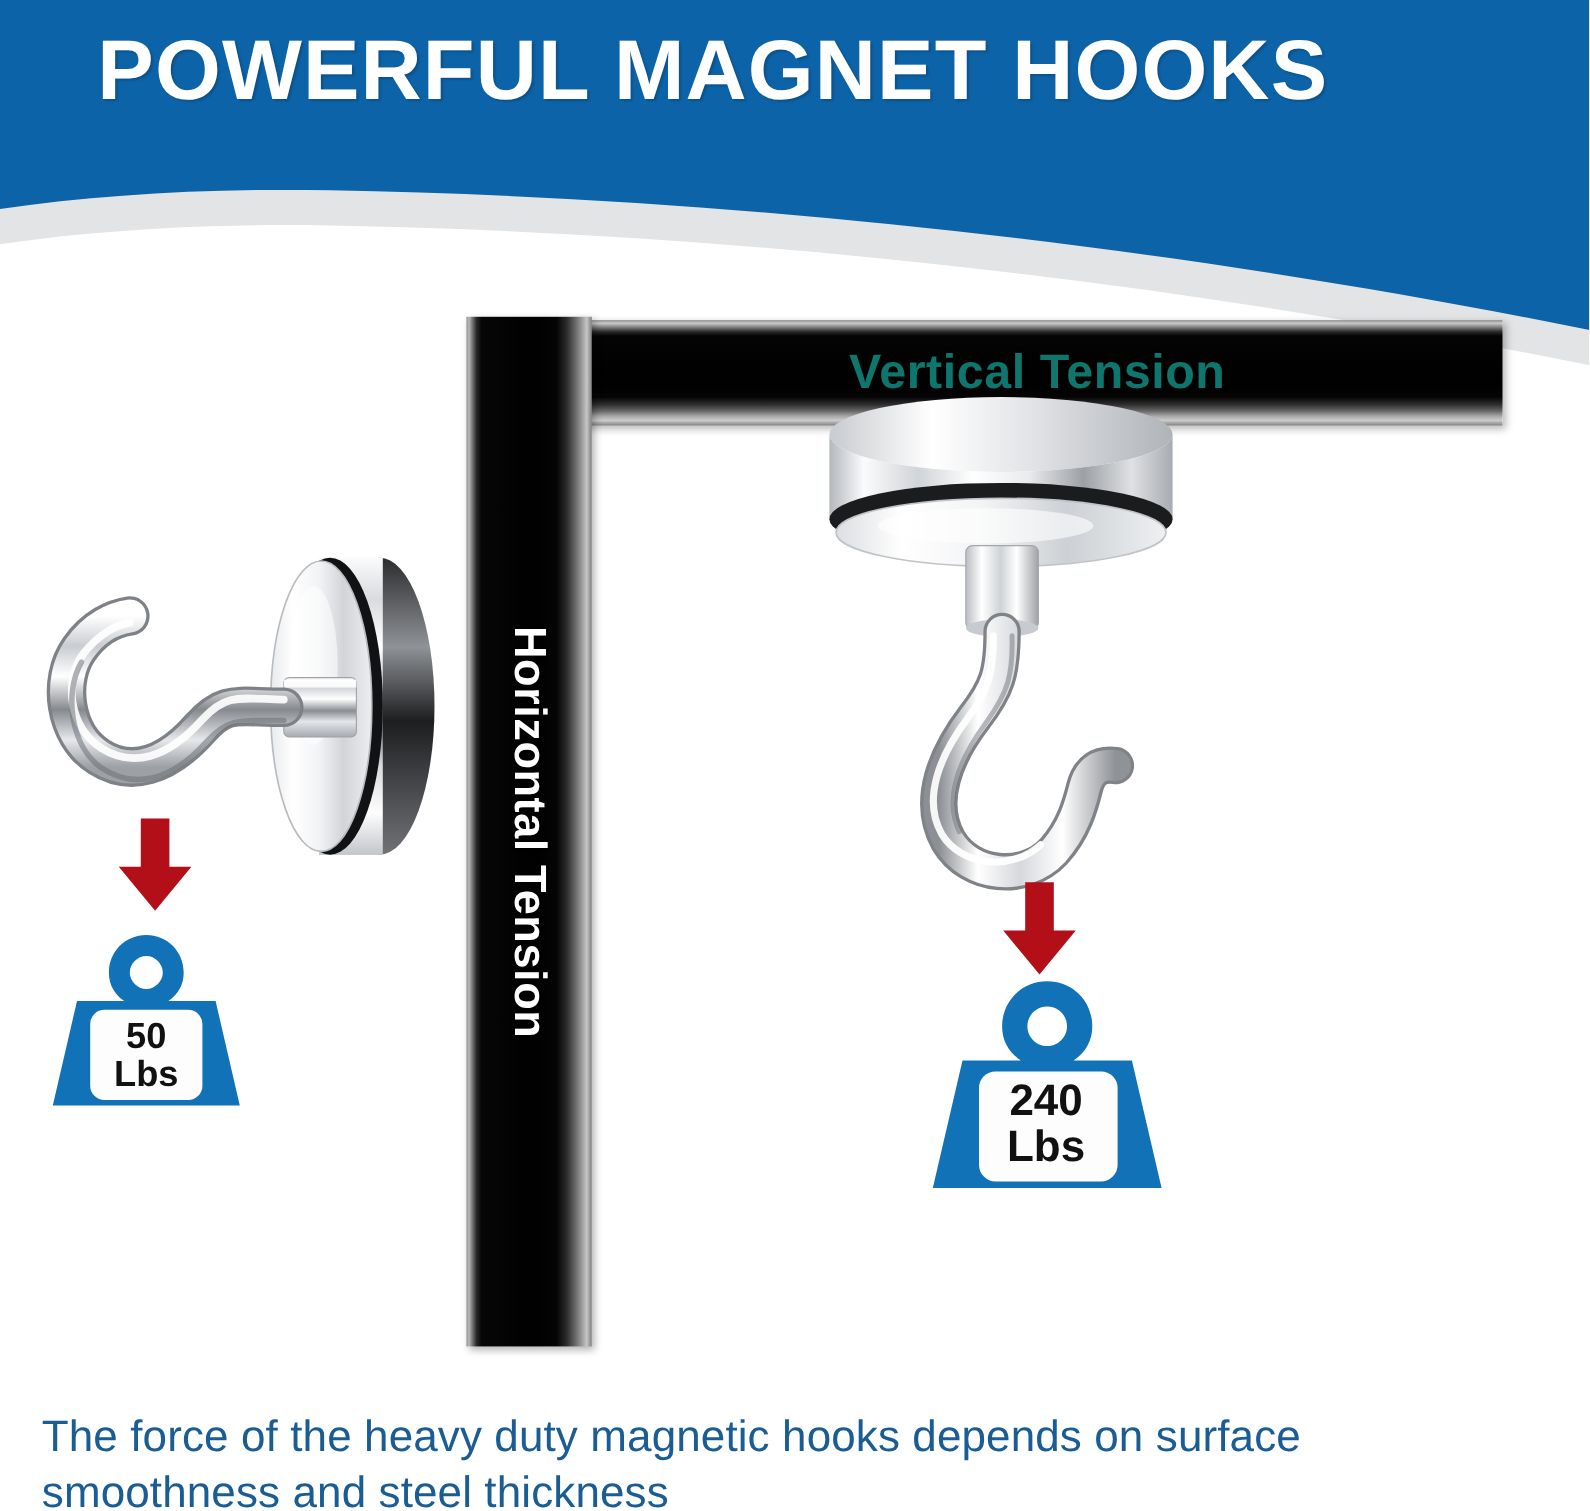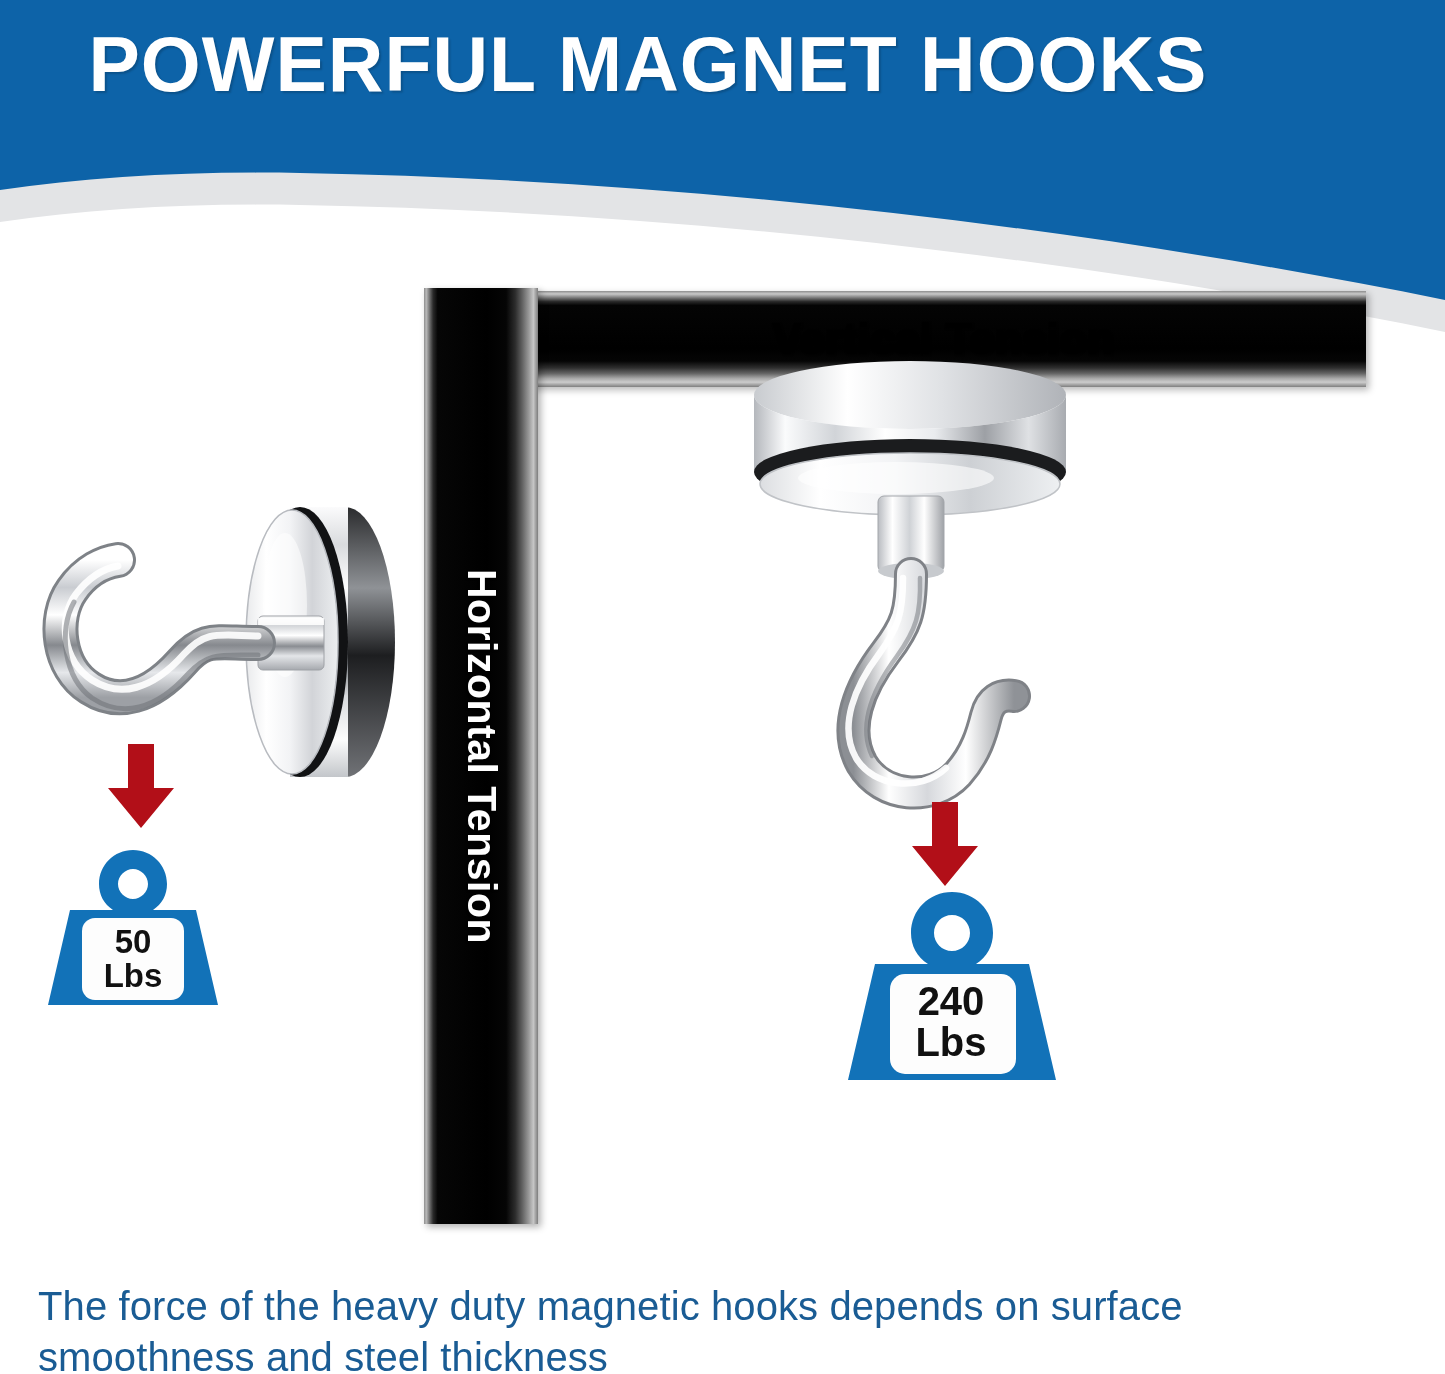--- a/index.html
+++ b/index.html
@@ -107,21 +107,21 @@
     top: 291px;
     width: 846px;
     height: 96px;
     display: flex;
     align-items: center;
     justify-content: center;
     z-index: 5;
     pointer-events: none;
   }
   #horizontal-bar-label span {
-    color: #000000;
+    color: #0f766e;
     font-family: "Liberation Sans", sans-serif;
     font-weight: bold;
     font-size: 44px;
     letter-spacing: 0.5px;
     white-space: nowrap;
     text-shadow: 1px 1px 2px rgba(0,0,0,0.6);
   }
 
   
   .magnet-svg { position: absolute; z-index: 6; }

